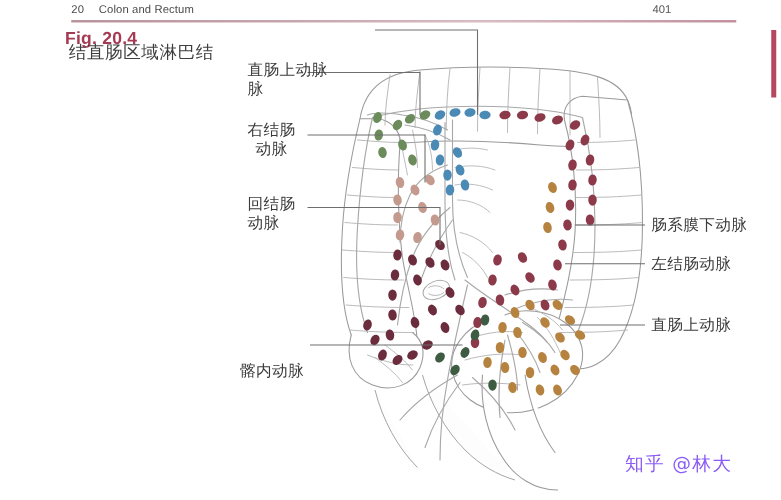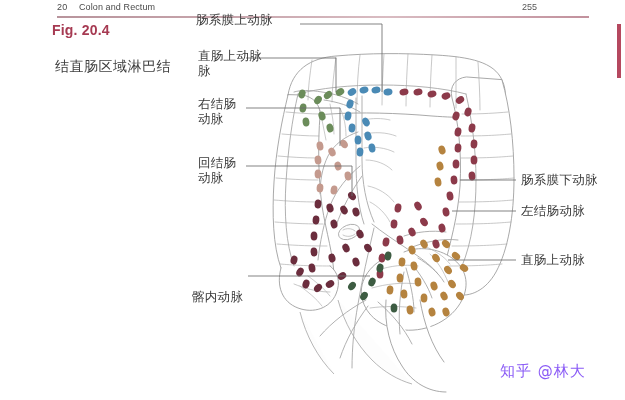--- a/index.html
+++ b/index.html
@@ -15,21 +15,21 @@
   .head-num{position:absolute;left:0;top:0;font-size:9px;color:#4a4a4a;letter-spacing:.2px;}
   .head-title{position:absolute;left:22px;top:0;font-size:9px;color:#4a4a4a;letter-spacing:.1px;}
   .folio{position:absolute;right:0;top:0;font-size:9px;color:#555;}
   .head-rule{position:absolute;left:57px;top:16px;width:532px;height:1.6px;
     background:linear-gradient(to right,#b8949c 0%,#c9a7ae 35%,#d9bcc2 62%,#c2919d 100%);}
   .edge-bar{position:absolute;right:4px;top:24px;width:4px;height:54px;background:#b5485f;}
 
   
   .fig-no{position:absolute;left:52px;top:22px;font-size:14px;font-weight:bold;color:#a63a52;letter-spacing:.2px;}
   .fig-cap{position:absolute;left:55px;top:33px;font-size:14px;color:#3e3e3e;
-    font-family:Liberation Sans, sans-serif;letter-spacing:.5px;white-space:nowrap;margin-top:25px;}
+    font-family:Liberation Sans, sans-serif;letter-spacing:.5px;white-space:nowrap;}
 
   
   #art{position:absolute;left:0;top:0;width:625px;height:400px;}
 
   
   .lbl{position:absolute;font-size:12.5px;color:#3a3a3a;line-height:15px;
     font-family:"DejaVu Sans",sans-serif;letter-spacing:.3px;white-space:pre-line;}
   .lbl.r{text-align:left;}
 
   
@@ -37,21 +37,21 @@
     font-family:"DejaVu Sans",sans-serif;letter-spacing:1px;}
 </style>
 </head>
 <body>
 
 <div id="page">
 
   <div class="head-row">
     <span class="head-num">20</span>
     <span class="head-title">Colon and Rectum</span>
-    <span class="folio">255</span>
+    <span class="folio">401</span>
   </div>
   <div class="head-rule"></div>
   <div class="edge-bar"></div>
 
   <div class="fig-no">Fig. 20.4</div>
   <div class="fig-cap">结直肠区域淋巴结</div>
 
   <svg id="art" viewBox="0 0 625 400">
     <defs>
       <style>
@@ -326,24 +326,23 @@
       <path d="M248,276 L370,276"></path>
 
       <path d="M516,180 L460,180"></path>
 
       <path d="M516,211 L452,211"></path>
 
       <path d="M516,260 L448,260"></path>
     </g>
   </svg>
 
-  <div class="lbl" style="left:196px;top:12px;">肠系膜上动脉</div>
   <div class="lbl" style="left:198px;top:48px;">直肠上动脉
 脉</div>
-  <div class="lbl" style="left:198px;top:96px;">右结肠
+  <div class="lbl" style="left:198px;top:96px;text-align:center;">右结肠
 动脉</div>
   <div class="lbl" style="left:198px;top:155px;">回结肠
 动脉</div>
   <div class="lbl" style="left:192px;top:265px;margin-top:24px;">髂内动脉</div>
 
   <div class="lbl r" style="left:521px;top:172px;">肠系膜下动脉</div>
   <div class="lbl r" style="left:521px;top:203px;">左结肠动脉</div>
   <div class="lbl r" style="left:521px;top:252px;">直肠上动脉</div>
 
   <div class="wm">知乎 @林大</div>

